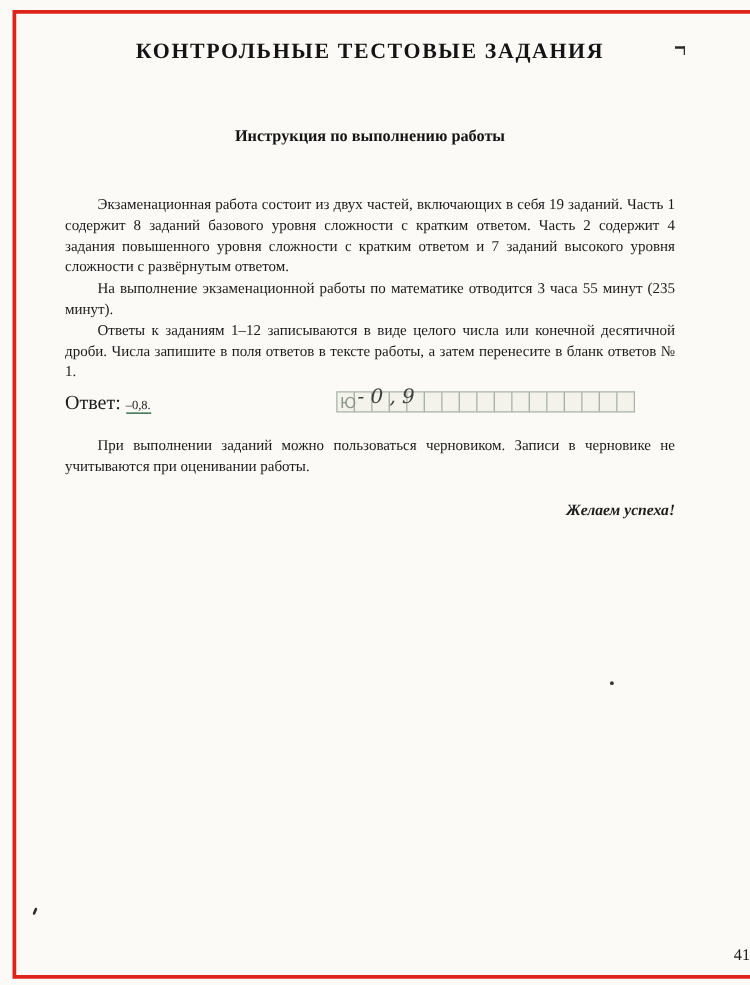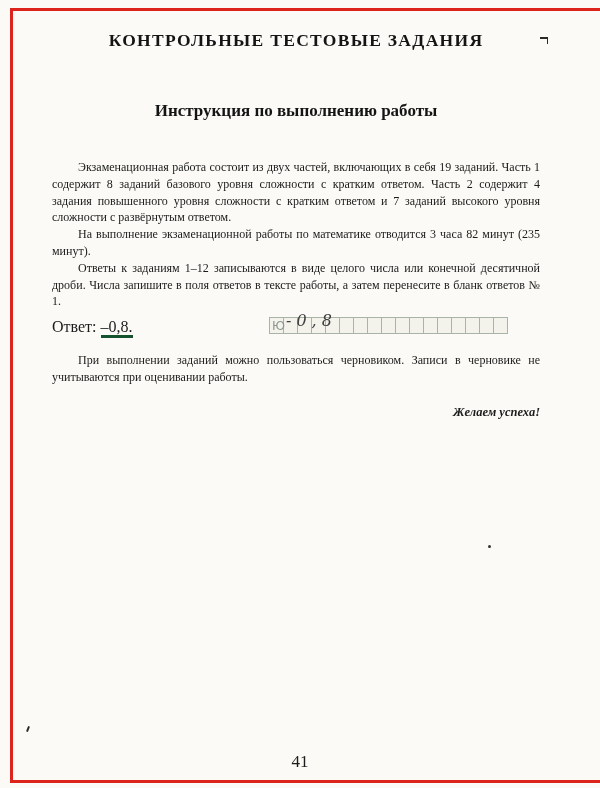--- a/index.html
+++ b/index.html
@@ -38,21 +38,21 @@
     text-align: center;
     font-weight: bold;
     font-size: 17.5px;
     letter-spacing: 1.3px;
     color: #141414;
   }
 
   .doc-subtitle {
     text-align: center;
     font-weight: bold;
-    font-size: 17px;
+    font-size: 13px;
     margin-top: 50px;
     color: #141414;
   }
 
   .body-text {
     margin-top: 38px;
     font-size: 12px;
     line-height: 16.8px;
   }
 
@@ -66,22 +66,22 @@
   .answer-row {
     position: relative;
     margin-top: 9px;
     margin-bottom: 13px;
     height: 20px;
   }
   .answer-label {
     font-size: 16px;
   }
   .answer-value {
-    font-size: 16px;
-    border-bottom: 3px solid #14532d;
+    font-size: 10px;
+    border-bottom: 1px solid #14532d;
     margin-left: 4px;
   }
 
   .answer-grid {
     position: absolute;
     left: 218px;
     top: -2px;
     height: 18px;
   }
   .answer-grid .cells {
@@ -120,22 +120,22 @@
     font-style: italic;
     font-size: 12.5px;
     margin-top: 18px;
   }
 
   .page-number {
     position: absolute;
     left: 0;
     right: 0;
     bottom: 16px;
-    text-align: center;
-    font-size: 17px;
+    text-align: right;
+    font-size: 13px;
     color: #1b1b1b;
   }
 
   
   .artifact-tick {
     position: absolute;
     right: 52px;
     top: 37px;
     width: 7px;
     height: 5px;
@@ -168,21 +168,21 @@
 <div class="frame"></div>
 
 <div class="content">
 
   <div class="doc-title">КОНТРОЛЬНЫЕ ТЕСТОВЫЕ ЗАДАНИЯ</div>
 
   <div class="doc-subtitle">Инструкция по выполнению работы</div>
 
   <div class="body-text">
     <p class="para">Экзаменационная работа состоит из двух частей, включающих в себя 19 заданий. Часть 1 содержит 8 заданий базового уровня сложности с кратким ответом. Часть 2 содержит 4 задания повышенного уровня сложности с кратким ответом и 7 заданий высокого уровня сложности с развёрнутым ответом.</p>
-    <p class="para">На выполнение экзаменационной работы по математике отводится 3 часа 82 минут (235 минут).</p>
+    <p class="para">На выполнение экзаменационной работы по математике отводится 3 часа 55 минут (235 минут).</p>
     <p class="para">Ответы к заданиям 1–12 записываются в виде целого числа или конечной десятичной дроби. Числа запишите в поля ответов в тексте работы, а затем перенесите в бланк ответов № 1.</p>
 
     <div class="answer-row">
       <span class="answer-label">Ответ:</span><span class="answer-value">–0,8.</span>
 
       <div class="answer-grid">
         <div class="cells">
             <div class="cell"></div>
             <div class="cell"></div>
             <div class="cell"></div>
@@ -195,21 +195,21 @@
             <div class="cell"></div>
             <div class="cell"></div>
             <div class="cell"></div>
             <div class="cell"></div>
             <div class="cell"></div>
             <div class="cell"></div>
             <div class="cell"></div>
             <div class="cell"></div>
           </div>
         <span class="hw-prefix">Ю</span>
-        <span class="hw">-0,8</span>
+        <span class="hw">-0,9</span>
       </div>
     </div>
 
     <p class="para">При выполнении заданий можно пользоваться черновиком. Записи в черновике не учитываются при оценивании работы.</p>
 
     <div class="closing">Желаем успеха!</div>
   </div>
 
 </div>
 

